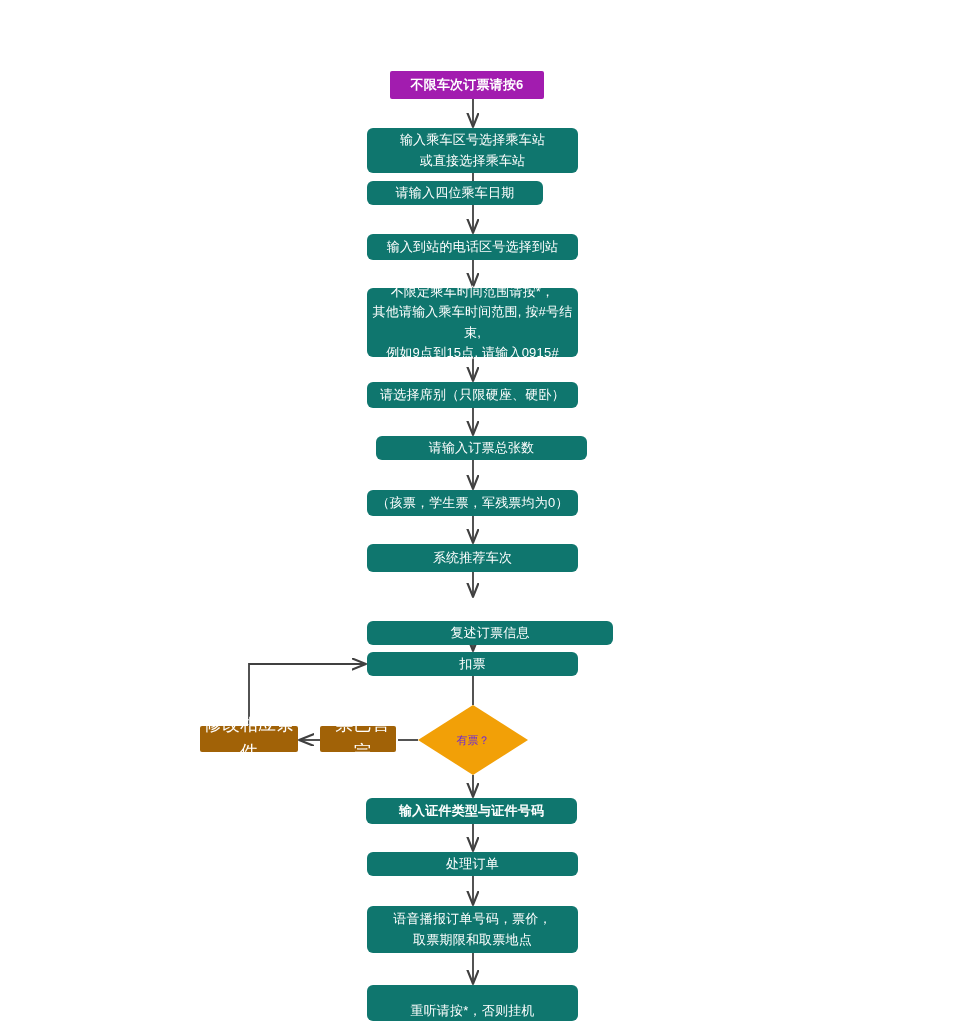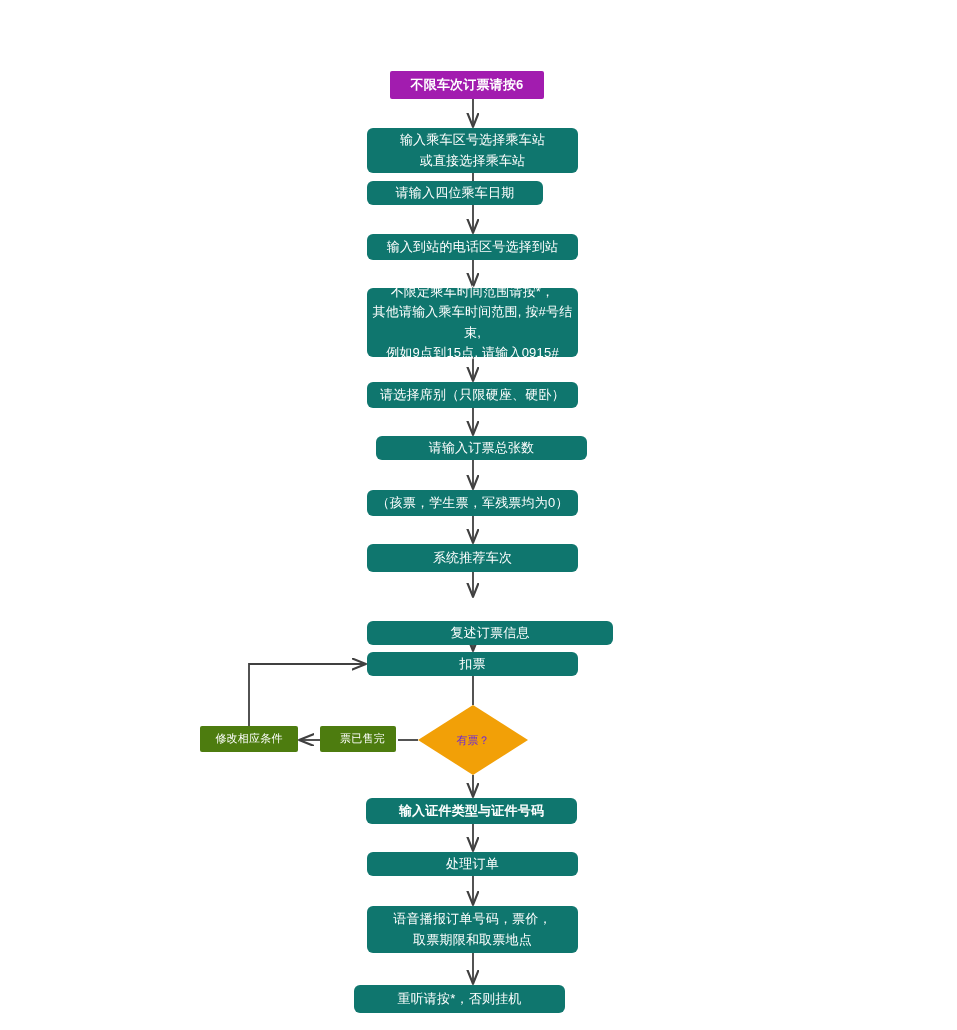--- a/index.html
+++ b/index.html
@@ -45,23 +45,23 @@
     border-radius: 6px;
     font-size: 13px;
   }
   .start {
     background: #a21caf;
     border-radius: 2px;
     font-size: 13px;
     font-weight: bold;
   }
   .small {
-    background: #4d7c0f;
+    background: #a16207;
     border-radius: 2px;
-    font-size: 11px;
+    font-size: 18px;
   }
   .diamond-wrap {
     position: absolute;
     z-index: 2;
   }
   .diamond-shape {
     position: absolute;
     left: 0;
     top: 0;
     width: 100%;
@@ -169,18 +169,18 @@
       <div class="node proc" style="left: 366px; top: 798px; width: 211px; height: 26px; font-weight: bold;">
         <span class="line">输入证件类型与证件号码</span>
       </div>
       <div class="node proc" style="left: 367px; top: 852px; width: 211px; height: 24px;">
         <span class="line">处理订单</span>
       </div>
       <div class="node proc" style="left: 367px; top: 906px; width: 211px; height: 47px;">
         <span class="line">语音播报订单号码，票价，</span>
         <span class="line">取票期限和取票地点</span>
       </div>
-      <div class="node proc" style="left: 354px; top: 985px; width: 211px; height: 28px;">
+      <div class="node proc" style="left: 367px; top: 985px; width: 211px; height: 36px; justify-content: flex-end;">
         <span class="line">重听请按*，否则挂机</span>
       </div>
     </div>
 
 </div>
 
 </body></html>

